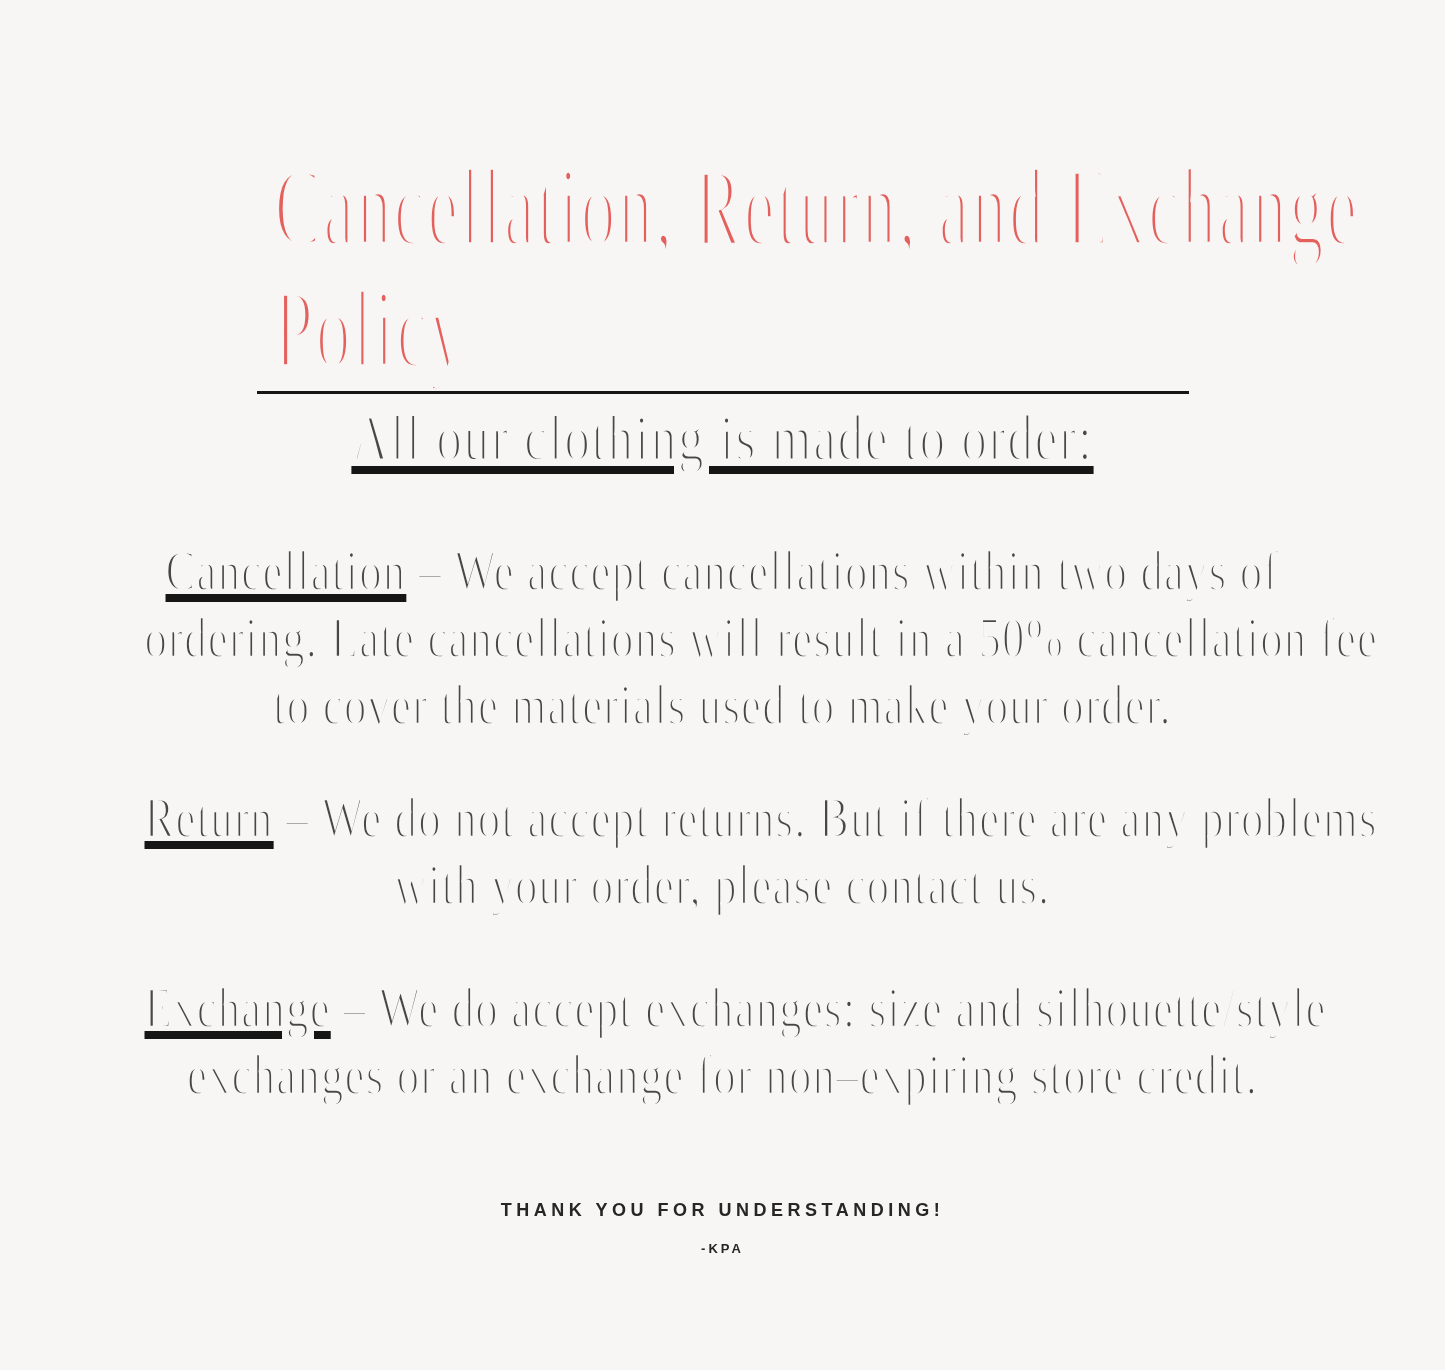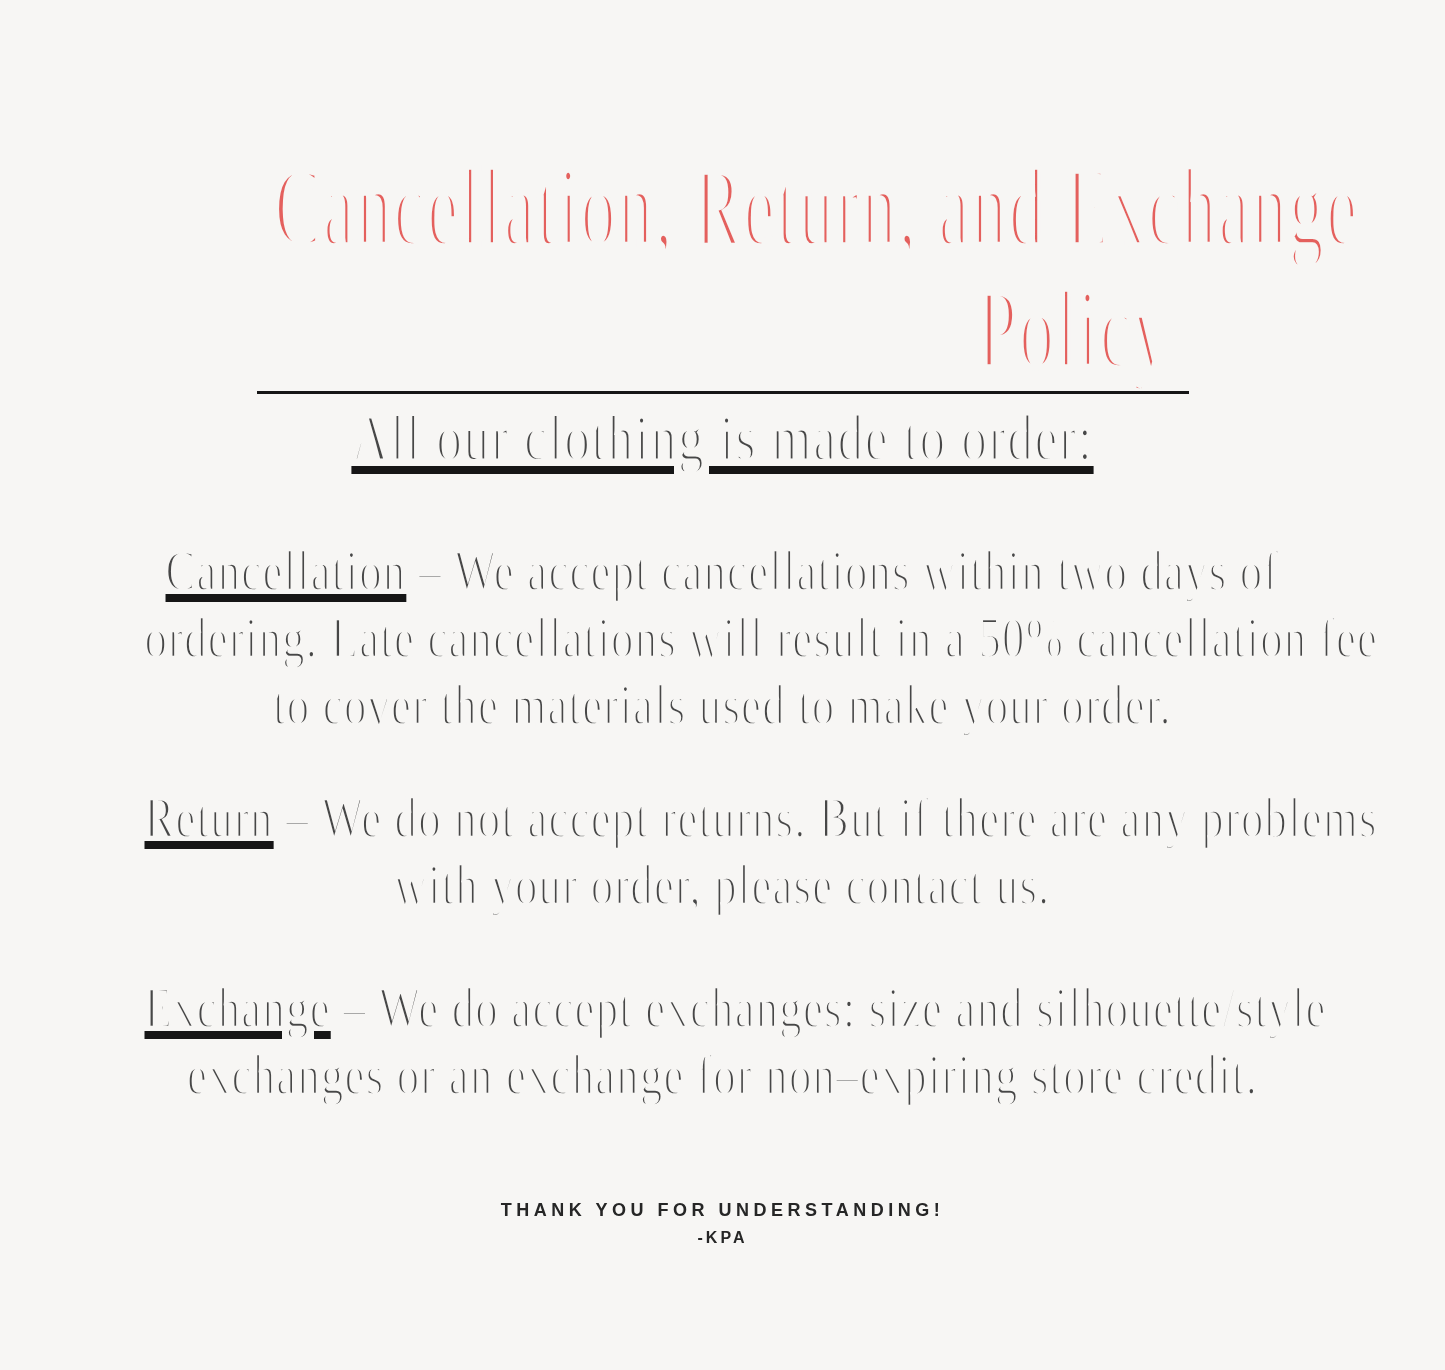--- a/index.html
+++ b/index.html
@@ -3,21 +3,21 @@
 <meta charset="utf-8">
 <style>
   :root{
     --bg:#f7f6f4; --accent:#e4605d; --ink:#474747; --rule:#161616; --footer-ink:#262626;
   }
   html,body{margin:0;padding:0;}
   body{background:var(--bg);font-family:"Liberation Serif",serif;}
   .page{position:relative;width:1445px;height:1370px;background:var(--bg);overflow:hidden;}
 
   
-  .title-block{position:absolute;top:146px;left:0;width:100%;text-align:right;}
+  .title-block{position:absolute;top:146px;left:0;width:100%;text-align:left;}
   .title-block h1{
     margin:0;font-weight:normal;font-size:112px;line-height:122px;letter-spacing:4px;
     color:var(--accent);-webkit-text-stroke:5.5px var(--bg);
     transform:scaleX(.62);transform-origin:50% 50%;
   }
   .t-line{white-space:nowrap;}
 
   .rule{position:absolute;top:391px;left:50%;transform:translateX(-50%);
     width:932px;height:3px;background:var(--rule);}
 
@@ -37,21 +37,21 @@
   .policy .kw{
     text-decoration-line:underline;text-decoration-thickness:8px;
     text-underline-offset:4px;text-decoration-color:var(--rule);text-decoration-skip-ink:auto;}
   #policy-cancellation{top:538px;}
   #policy-return{top:785px;}
   #policy-exchange{top:975px;}
 
   .footer{position:absolute;top:1193px;left:0;width:100%;text-align:center;
     font-family:"Liberation Sans",sans-serif;color:var(--footer-ink);}
   .thanks{font-size:18px;font-weight:bold;letter-spacing:4.5px;line-height:22px;margin-top:6px;}
-  .sig{margin-top:8px;font-size:16px;font-weight:bold;letter-spacing:3px;line-height:18px;}
+  .sig{margin-top:19px;font-size:13px;font-weight:bold;letter-spacing:3px;line-height:18px;}
 </style>
 </head>
 <body>
 
 <div class="page">
 
   <header class="title-block">
     <h1>
       <div class="t-line">Cancellation, Return, and Exchange</div>
       <div class="t-line">Policy</div>

